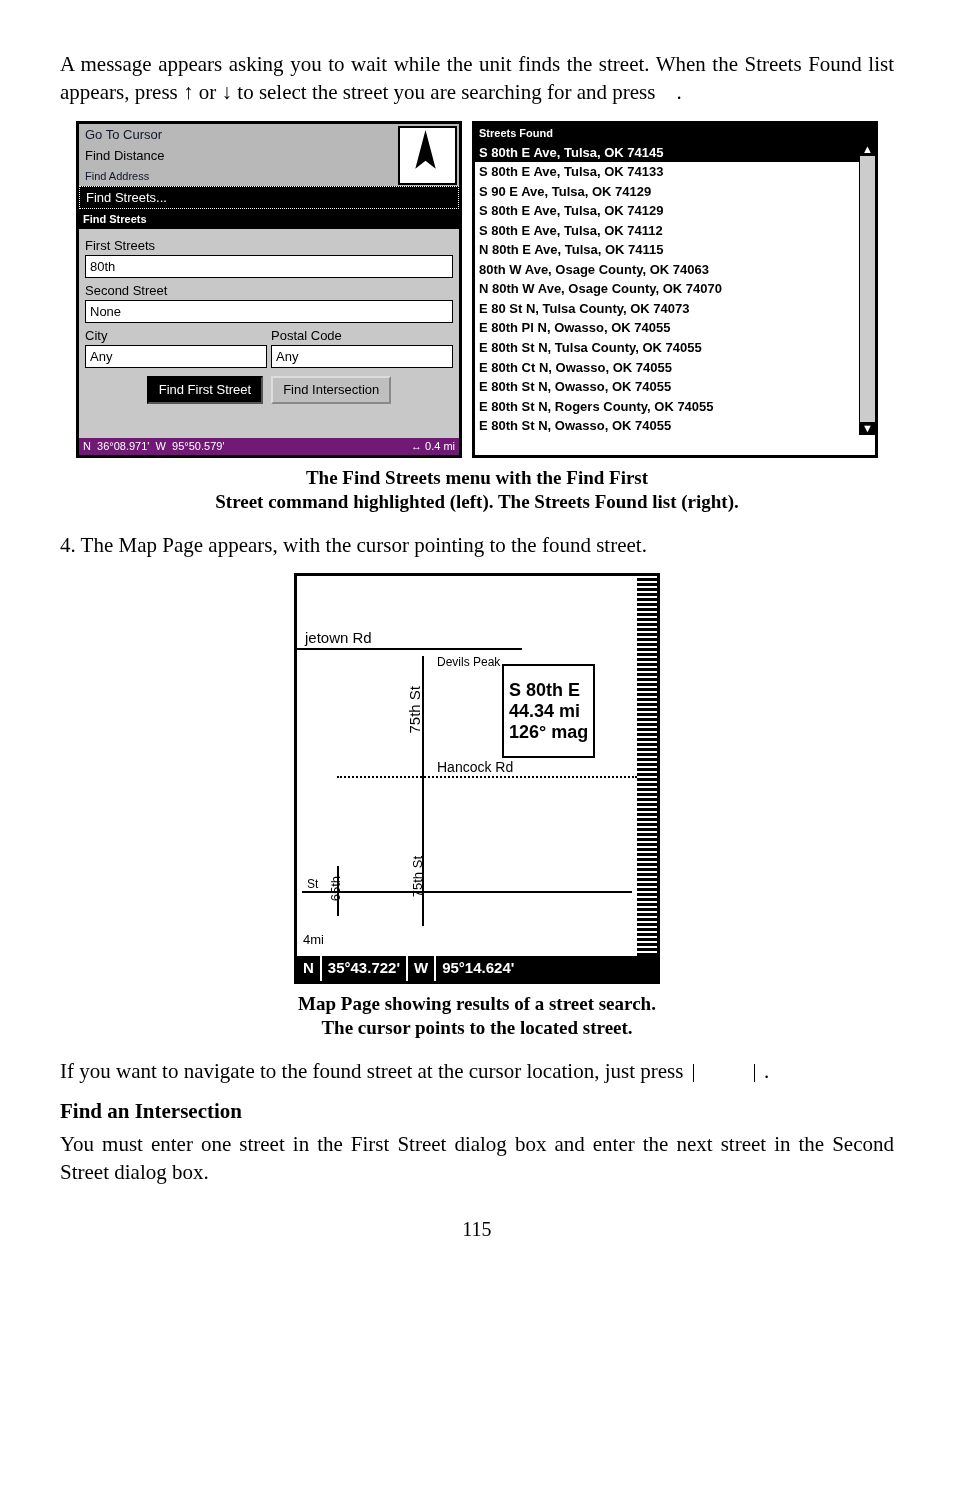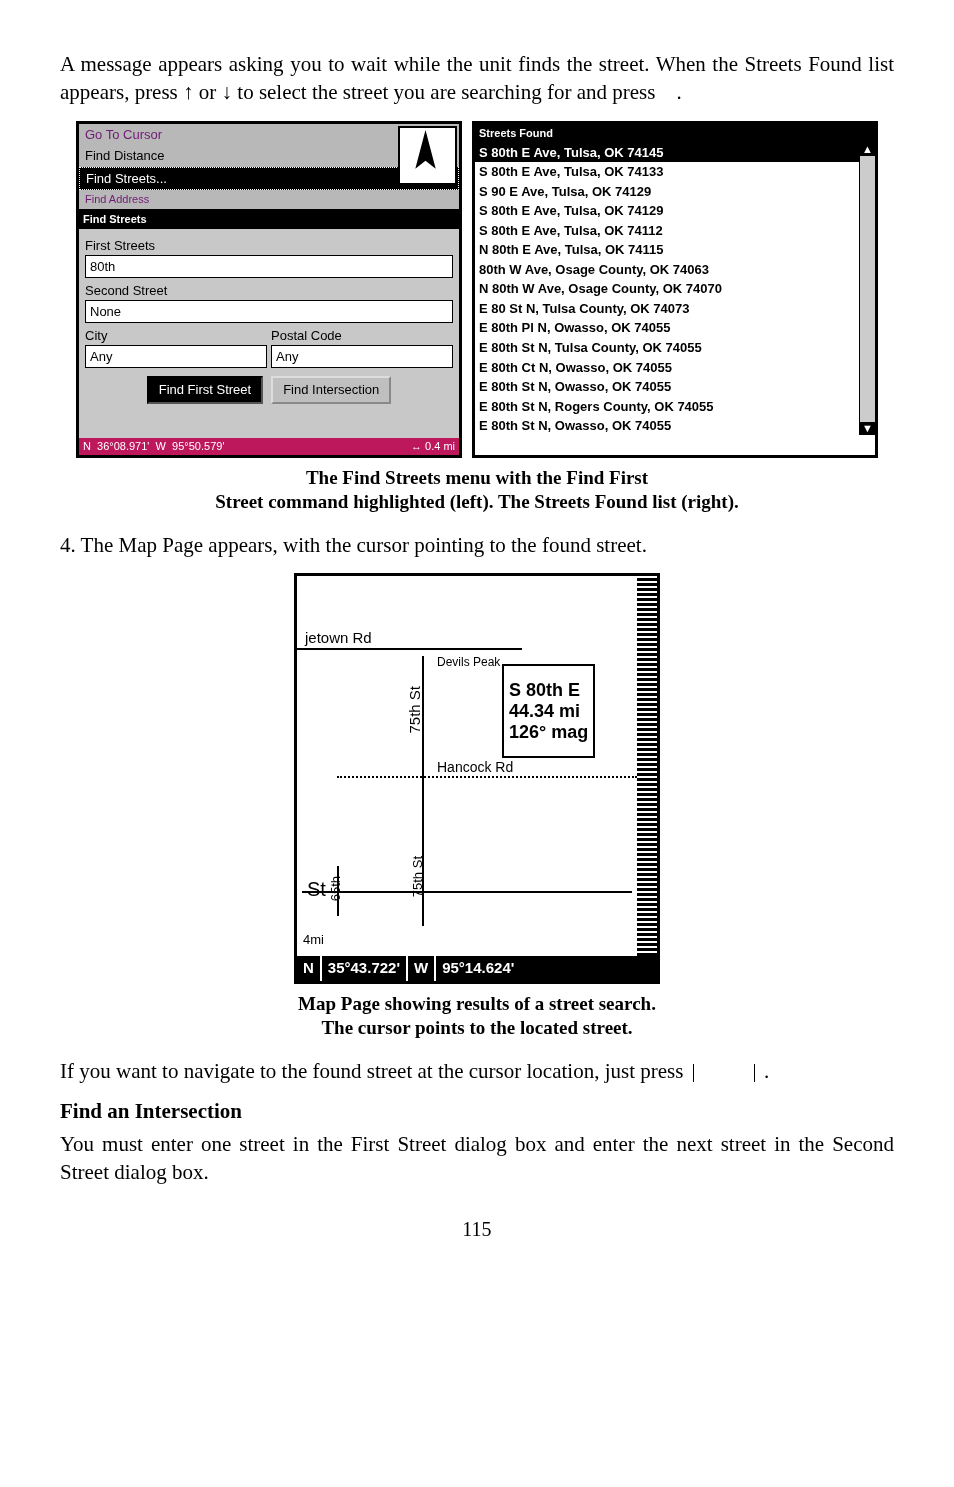--- a/index.html
+++ b/index.html
@@ -33,21 +33,21 @@
     position: relative;
   }
   .menu-top {
     background: #b8b8b8;
     border-bottom: 1px solid #000;
   }
   .menu-item {
     padding: 2px 6px;
     color: #000;
   }
-  .menu-item.disabled { color: #701a75; }
+  .menu-item.disabled { color: #0f172a; }
   .menu-item.hl {
     background: #000;
     color: #fff;
     border: 1px dotted #fff;
   }
   .titlebar {
     background: #000;
     color: #fff;
     font-weight: bold;
     padding: 2px 4px;
@@ -97,21 +97,21 @@
     right: 2px;
     width: 55px;
     height: 55px;
     background: #fff;
     border: 2px solid #000;
   }
   .statusbar {
     display: flex;
     justify-content: space-between;
     padding: 1px 4px;
-    background: #be185d;
+    background: #701a75;
     color: #fff;
     font-size: 11px;
   }
   .screen-right {
     width: 400px;
   }
   .list-area {
     background: #fff;
     color: #000;
     font-weight: bold;
@@ -216,22 +216,22 @@
 
   <div class="screen screen-left">
     <div class="compass-corner">
       <svg viewBox="0 0 50 50" width="51" height="51">
           <polygon points="25,2 35,40 25,32 15,40" fill="#000"></polygon>
         </svg>
     </div>
     <div class="menu-top">
       <div class="menu-item disabled">Go To Cursor</div>
       <div class="menu-item">Find Distance</div>
+      <div class="menu-item disabled" style="font-size:11px">Find Address</div>
       <div class="menu-item hl">Find Streets...</div>
-      <div class="menu-item disabled" style="font-size:11px">Find Address</div>
     </div>
     <div class="titlebar">Find Streets</div>
     <div class="form-area">
       <div class="lbl">First Streets</div>
       <div class="inputbox">80th</div>
       <div class="lbl">Second Street</div>
       <div class="inputbox">None</div>
       <div class="two-col">
         <div>
           <div class="lbl">City</div>
@@ -303,21 +303,21 @@
       <div class="map-box" style="top:88px;left:205px">
         <div>S 80th E</div>
         <div>44.34 mi</div>
         <div>126° mag</div>
       </div>
       <div class="road-v" style="top:80px;left:125px;height:270px"></div>
       <div class="map-label" style="top:110px;left:108px;writing-mode:vertical-rl;transform:rotate(180deg)">75th St</div>
       <div class="road-dash" style="top:200px;left:40px;width:300px"></div>
       <div class="map-label" style="top:182px;left:140px;font-size:14px">Hancock Rd</div>
       <div class="road-h" style="top:315px;left:5px;width:330px"></div>
-      <div class="map-label" style="top:300px;left:10px;font-size:20px">St</div>
+      <div class="map-label" style="top:300px;left:10px;font-size:12px">St</div>
       <div class="road-v" style="top:290px;left:40px;height:50px"></div>
       <div class="map-label" style="top:300px;left:30px;writing-mode:vertical-rl;transform:rotate(180deg);font-size:13px">65th</div>
       <div class="map-label" style="top:280px;left:112px;writing-mode:vertical-rl;transform:rotate(180deg);font-size:13px">75th St</div>
       <div class="map-label" style="top:355px;left:6px;font-size:13px">4mi</div>
     </div>
     <div class="map-status">
       <span>N</span>
       <span>35°43.722'</span>
       <span>W</span>
       <span style="border-right:none;flex:1">95°14.624'</span>

